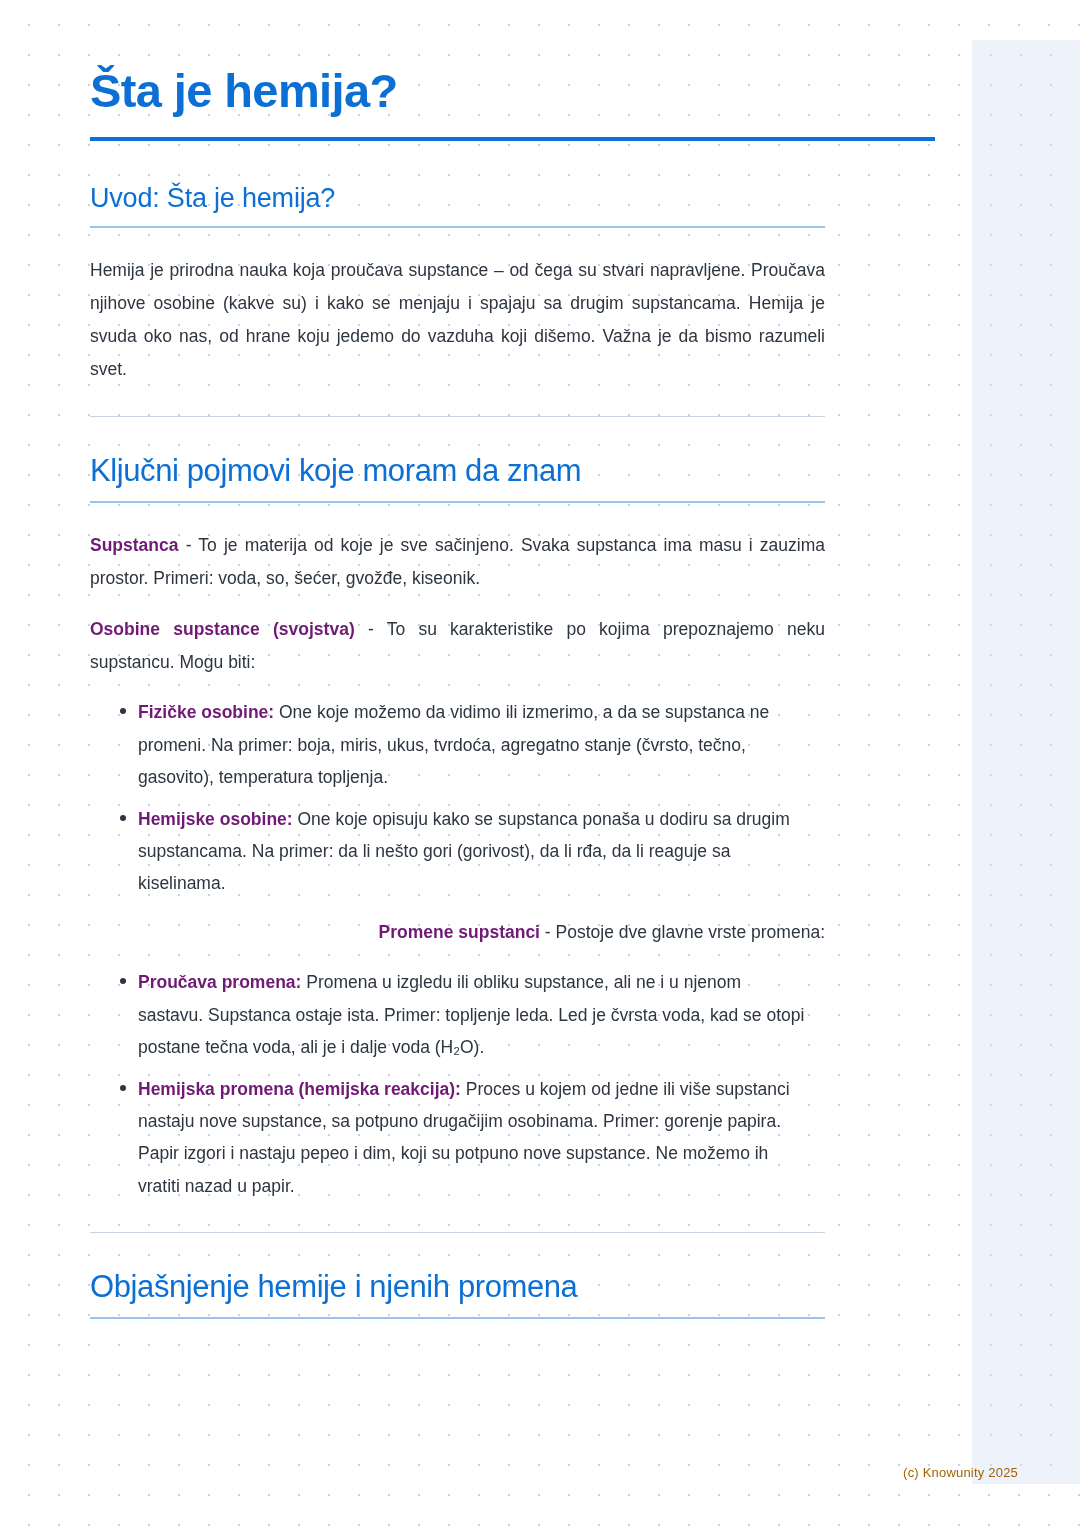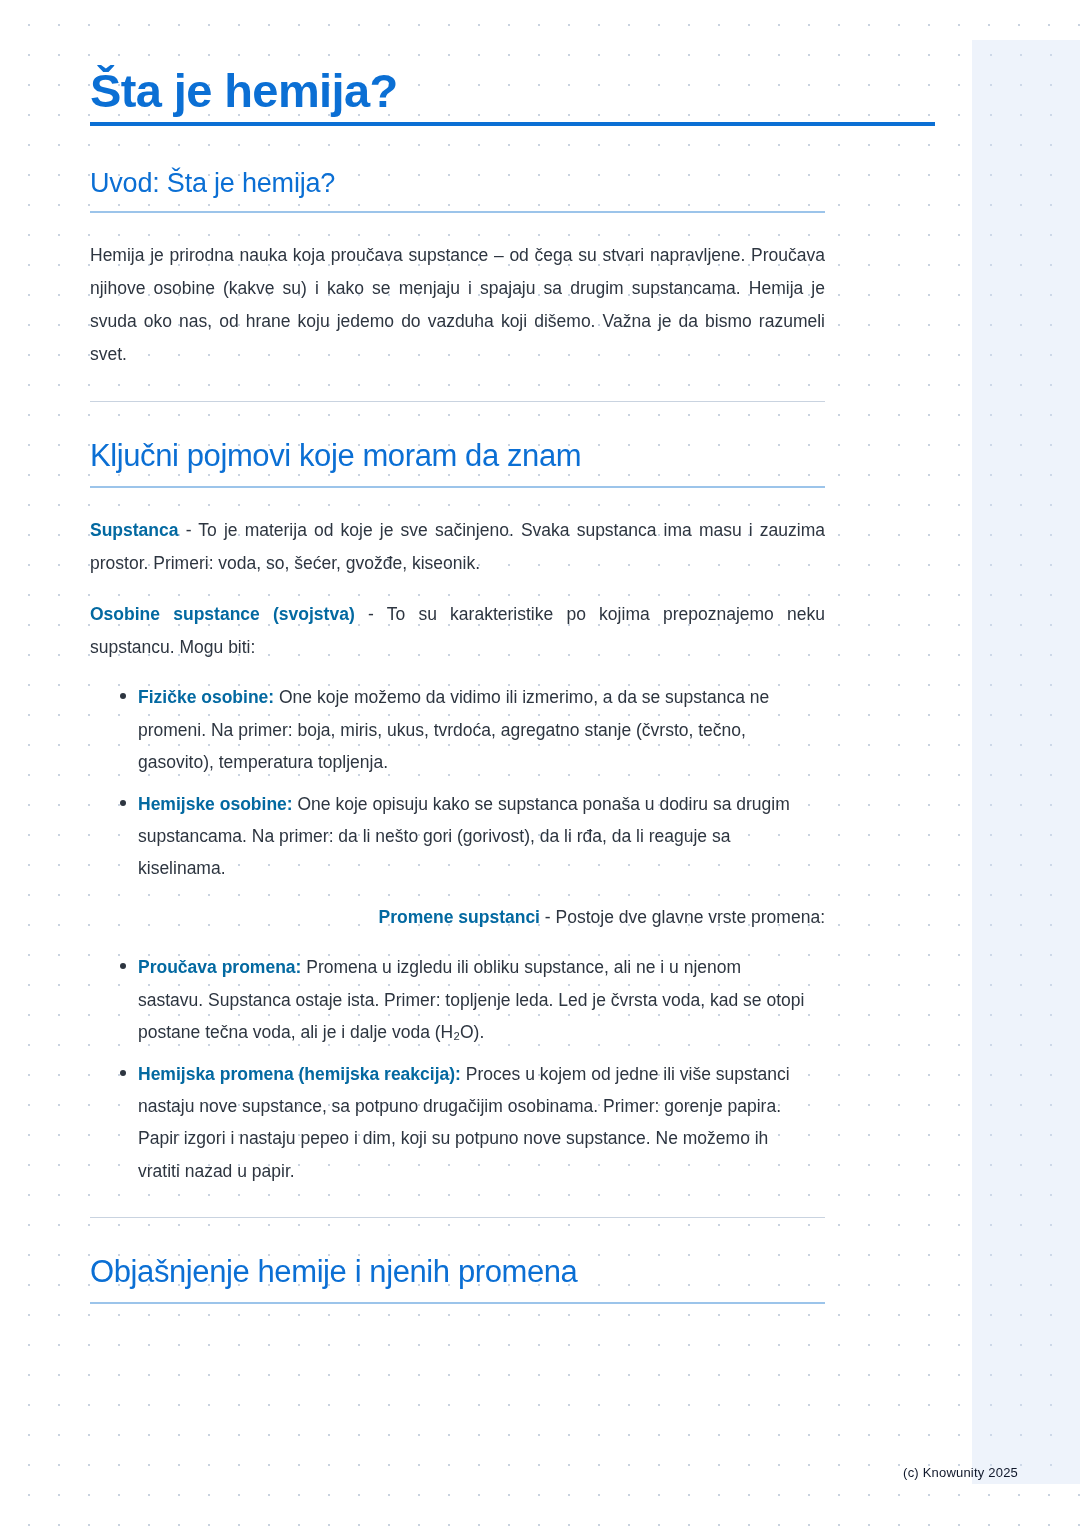--- a/index.html
+++ b/index.html
@@ -44,21 +44,21 @@
     top: 66px;
     width: 735px;
   }
 
   h1.doc-title {
     font-size: 47px;
     line-height: 1.05;
     font-weight: 700;
     color: #0b6fd4;
     letter-spacing: -0.6px;
-    margin: 0 0 7px 0;
+    margin: 0 0 22px 0;
   }
   .title-rule {
     height: 4px;
     background: #0b6fd4;
     width: 845px;
     margin-left: 0;
     margin-bottom: 42px;
   }
 
   h2.sec {
@@ -81,21 +81,21 @@
 
   p.body {
     font-size: 17.5px;
     line-height: 1.88;
     color: #2d3540;
     margin: 0 0 18px 0;
     text-align: justify;
   }
   p.body.nojust { text-align: right; }
 
-  .bold { font-weight: 700; color: #0369a1; }
+  .bold { font-weight: 700; color: #701a75; }
 
   ul.bullets {
     margin: 0 16px 16px 0;
     padding-left: 30px;
     list-style: none;
   }
   ul.bullets li {
     position: relative;
     font-size: 17.5px;
     line-height: 1.84;
@@ -119,21 +119,21 @@
     background: #c9d3e0;
     width: 735px;
     margin: 30px 0 36px 0;
   }
 
   .watermark {
     position: absolute;
     right: 62px;
     bottom: 48px;
     font-size: 13px;
-    color: #0f172a;
+    color: #a16207;
     font-family: "Liberation Sans", sans-serif;
     letter-spacing: 0.2px;
   }
 </style>
 </head>
 <body>
 
 <div class="page"></div>
 <div class="right-band"></div>
 

